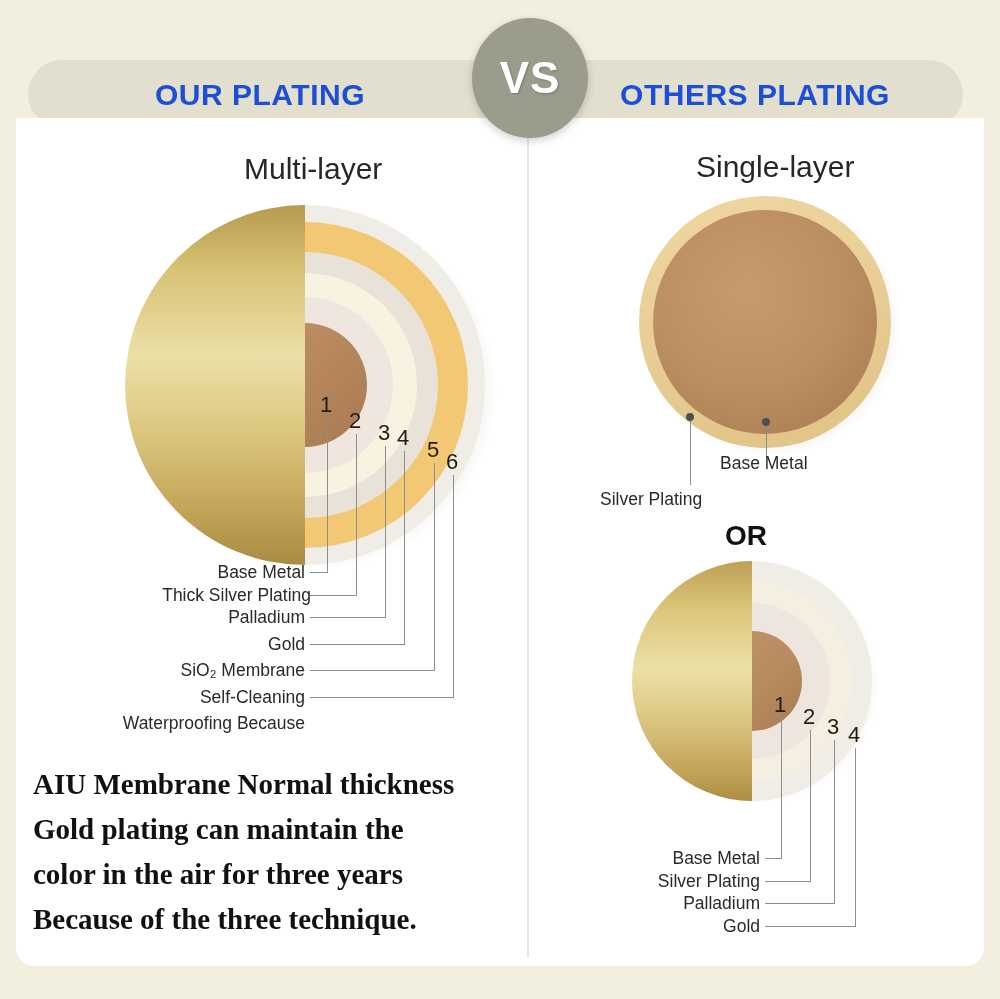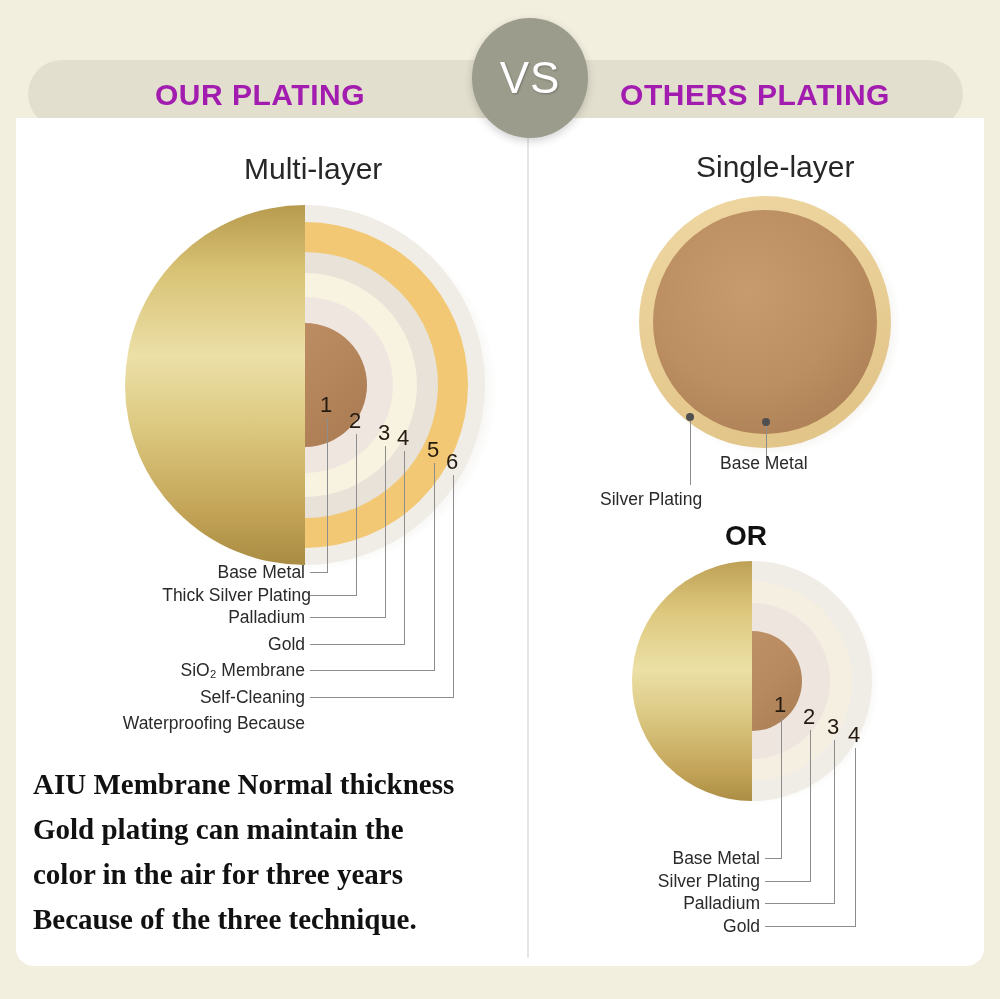--- a/index.html
+++ b/index.html
@@ -12,35 +12,35 @@
   }
   #root{position:relative;width:1000px;height:999px;}
 
   
   .header-bar{
     position:absolute;left:28px;top:60px;width:935px;height:68px;
     background:#e2dfce;border-radius:34px;
   }
   .hdr-title{
     position:absolute;top:72px;height:46px;line-height:46px;
-    font-weight:bold;font-size:30px;letter-spacing:.5px;color:#a21caf;
+    font-weight:bold;font-size:30px;letter-spacing:.5px;color:#1d4ed8;
     text-align:center;
   }
   #hdr-left{left:30px;width:460px;}
   #hdr-right{left:555px;width:400px;}
 
   .vs-circle{
     position:absolute;left:472px;top:18px;width:116px;height:120px;
     background:#9c9c8d;border-radius:50%;
     box-shadow:0 3px 8px rgba(0,0,0,.18);
     display:flex;align-items:center;justify-content:center;
     z-index:6;
   }
   .vs-circle span{
-    color:#fff;font-weight:normal;font-size:44px;letter-spacing:1px;
+    color:#fff;font-weight:bold;font-size:44px;letter-spacing:1px;
     text-shadow:1px 1px 2px rgba(0,0,0,.25);
   }
 
   
   .panel{
     position:absolute;left:16px;top:118px;width:968px;height:848px;
     background:#fff;border-radius:0 0 18px 18px;
     z-index:2;
   }
   .divider{

